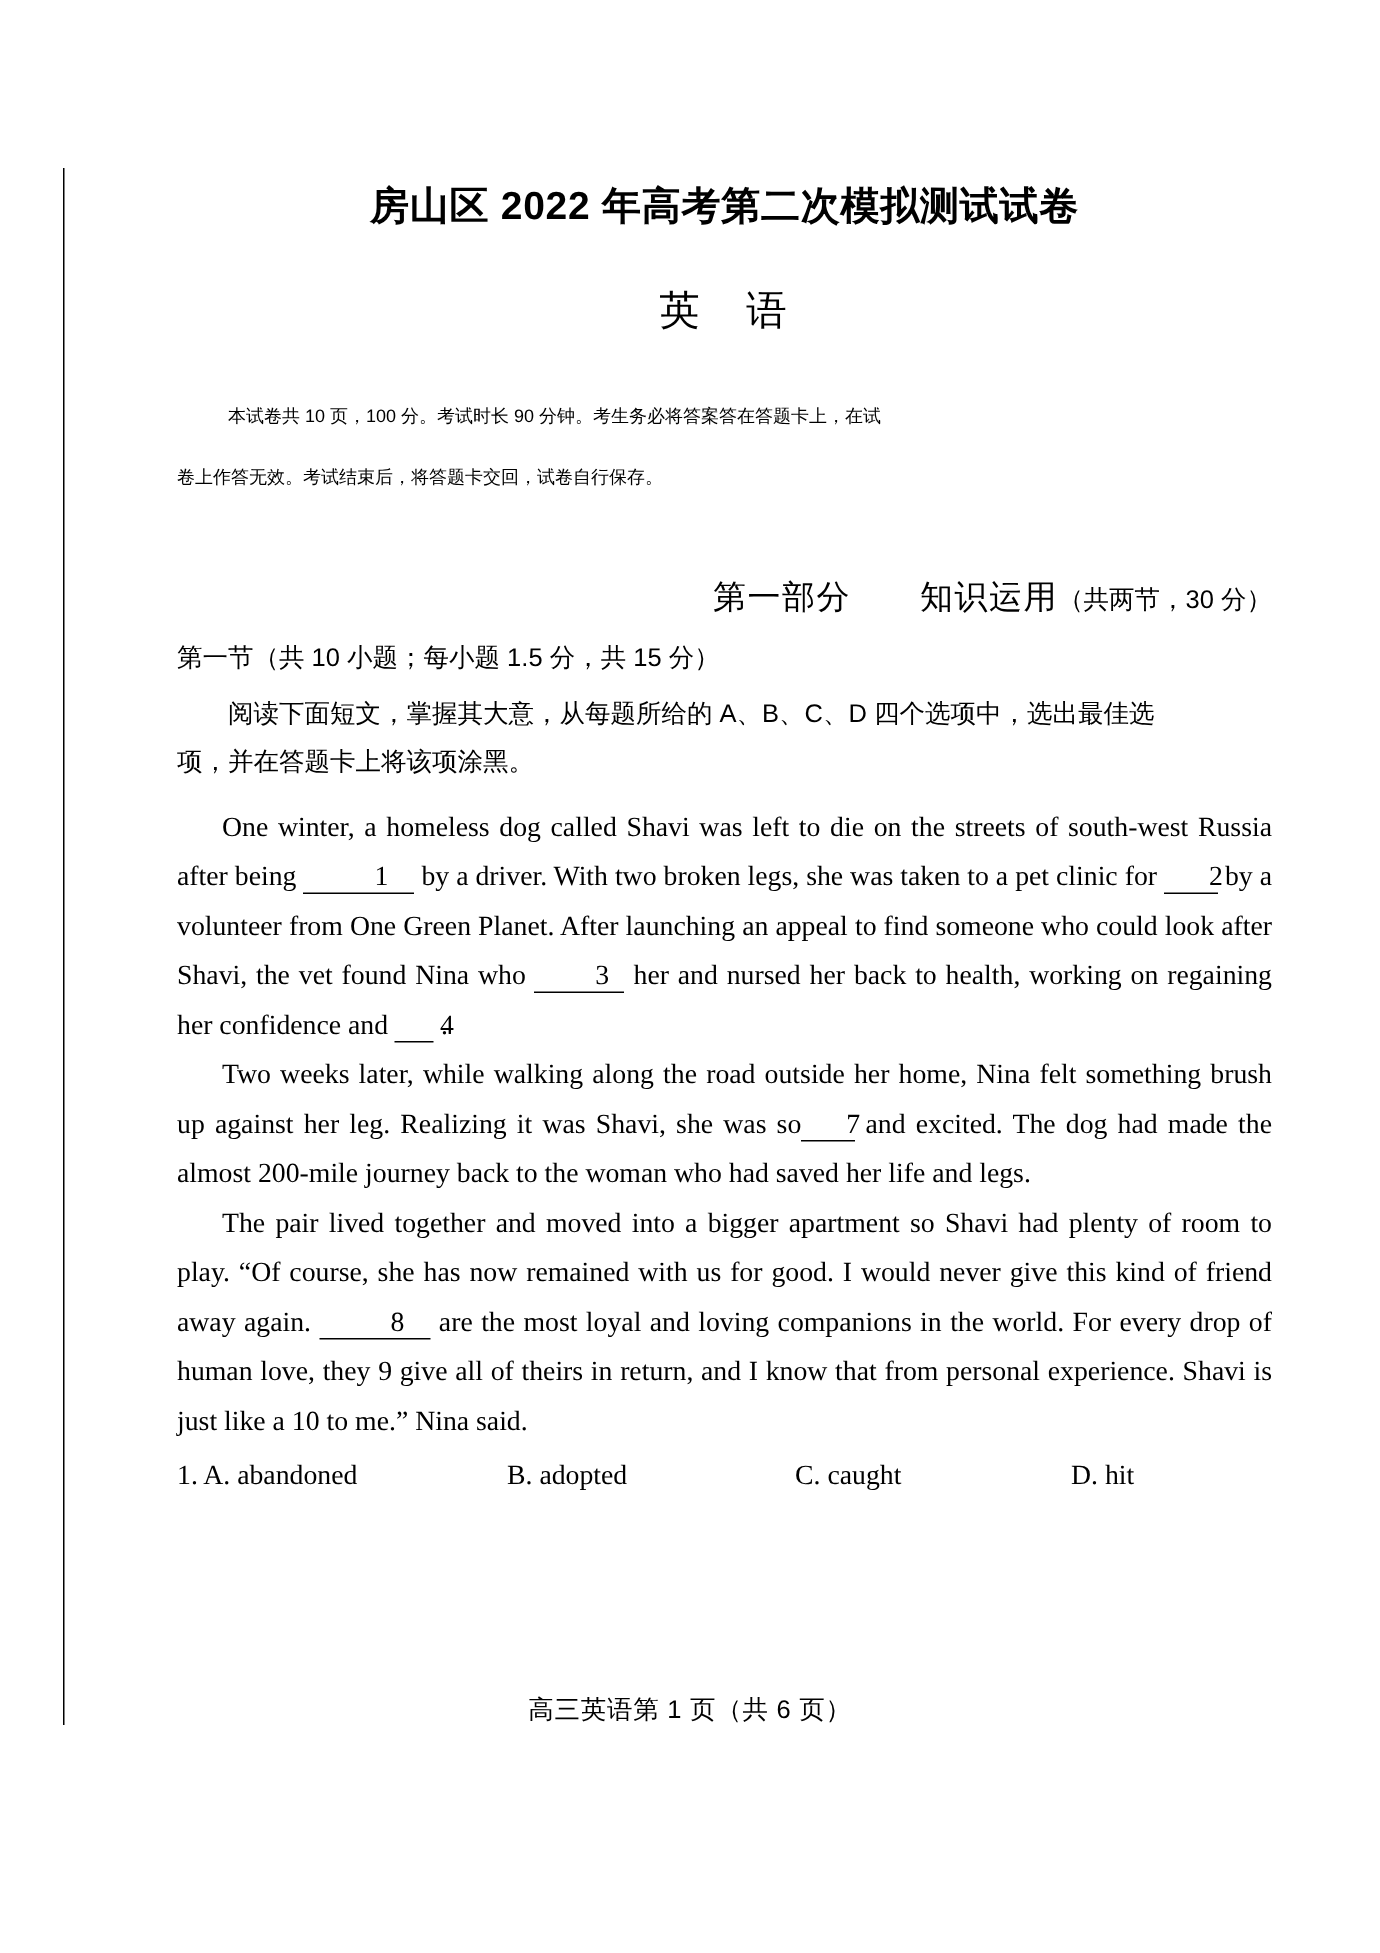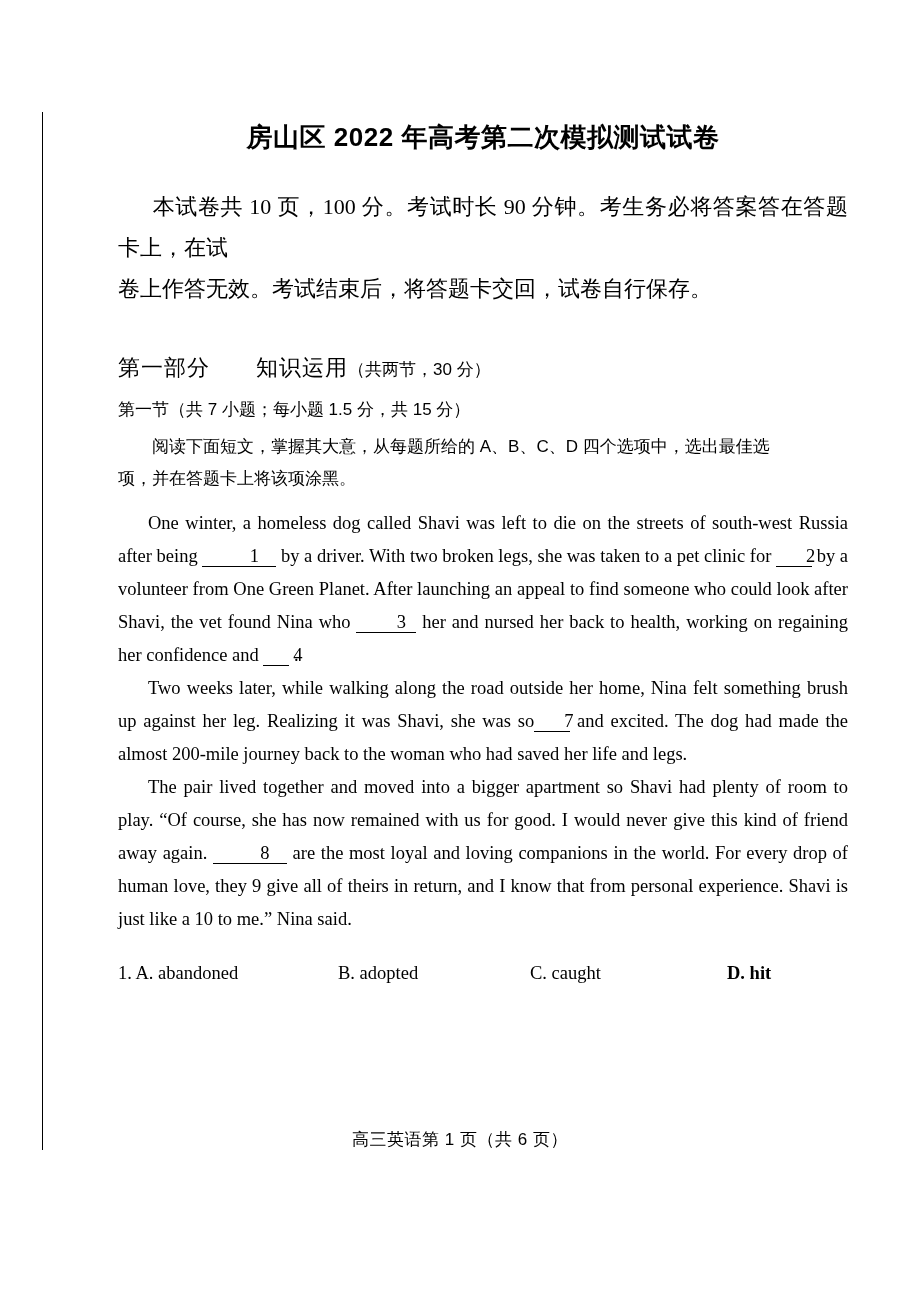--- a/index.html
+++ b/index.html
@@ -49,31 +49,31 @@
     text-align: center;
     font-family: "Liberation Sans", "DejaVu Sans", sans-serif;
     font-weight: normal;
     font-size: 27px;
     letter-spacing: 2px;
     margin-top: 38px;
     line-height: 1.2;
   }
 
   .notice {
-    font-family: Liberation Serif, serif;
-    font-size: 22px;
+    font-family: Liberation Sans, sans-serif;
+    font-size: 12px;
     line-height: 41px;
     margin-top: 33px;
     text-align: justify;
     text-justify: inter-ideograph;
   }
   .notice .ind { display: inline-block; width: 34px; }
 
   .part-title {
-    text-align: left;
+    text-align: right;
     margin-top: 46px;
     font-family: "Liberation Sans", "DejaVu Sans", sans-serif;
     line-height: 1.2;
   }
   .part-title .big {
     font-size: 22px;
     letter-spacing: 1px;
   }
   .part-title .small {
     font-size: 17px;
@@ -120,35 +120,35 @@
   }
   .blank.w-long  { width: 74px; }
   .blank.w-mid   { width: 60px; }
   .blank.w-short { width: 36px; }
   .blank.w-tiny  { width: 26px; }
 
   .uline { text-underline-offset: 2px; }
 
   
   .options {
-    margin-top: 22px;
+    margin-top: 4px;
   }
   .opt-row {
     position: relative;
     height: 30px;
     font-family: "Liberation Serif", "DejaVu Serif", serif;
     font-size: 18.5px;
     line-height: 30px;
     white-space: nowrap;
   }
   .opt-row .col { position: absolute; top: 0; }
   .opt-row .c0 { left: 0px; }
   .opt-row .c1 { left: 220px; }
   .opt-row .c2 { left: 412px; }
-  .opt-row .c3 { left: 609px; font-weight: bold; }
+  .opt-row .c3 { left: 596px; }
 
   
   .footer {
     position: absolute;
     left: 0;
     top: 1128px;
     width: 920px;
     text-align: center;
     font-family: "Liberation Sans", "DejaVu Sans", sans-serif;
     font-size: 17px;
@@ -159,31 +159,32 @@
 <body>
 
 <div class="page">
 
   <div class="binding-rule"></div>
 
   <div class="content">
 
     <div class="doc-title">房山区 2022 年高考第二次模拟测试试卷</div>
 
+    <div class="subject-title">英　语</div>
 
     <div class="notice">
       <span class="ind"></span><span>本试卷共 10 页，100 分。考试时长 90 分钟。考生务必将答案答在答题卡上，在试</span><br>
       <span>卷上作答无效。考试结束后，将答题卡交回，试卷自行保存。</span>
     </div>
 
     <div class="part-title">
       <span class="big">第一部分　　知识运用</span><span class="small">（共两节，30 分）</span>
     </div>
 
-    <div class="section-line">第一节（共 7 小题；每小题 1.5 分，共 15 分）</div>
+    <div class="section-line">第一节（共 10 小题；每小题 1.5 分，共 15 分）</div>
 
     <div class="directions">
       <span class="ind"></span><span>阅读下面短文，掌握其大意，从每题所给的 A、B、C、D 四个选项中，选出最佳选</span><br>
       <span>项，并在答题卡上将该项涂黑。</span>
     </div>
 
     <div class="passage">
 
       <p class="para"><span>One winter, a homeless dog called Shavi was left to die on the streets of south-west Russia after being </span><span class="blank w-long">1</span><span> by a driver. With two broken legs, she was taken to a pet clinic for </span><span class="blank w-short">2</span><span> by a volunteer from One Green Planet. After launching an appeal to find someone who could look after Shavi, the vet found Nina who </span><span class="blank w-mid">3</span><span> her and nursed her back to health, working on regaining her confidence and </span><span class="blank w-tiny">4</span><span> .</span></p>
 

